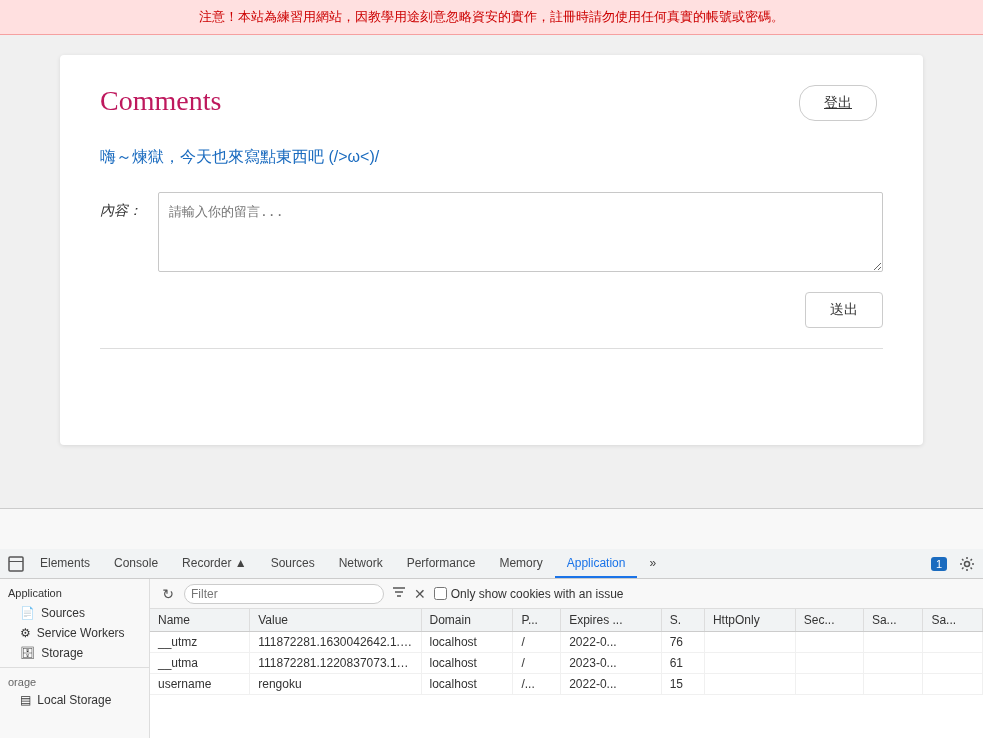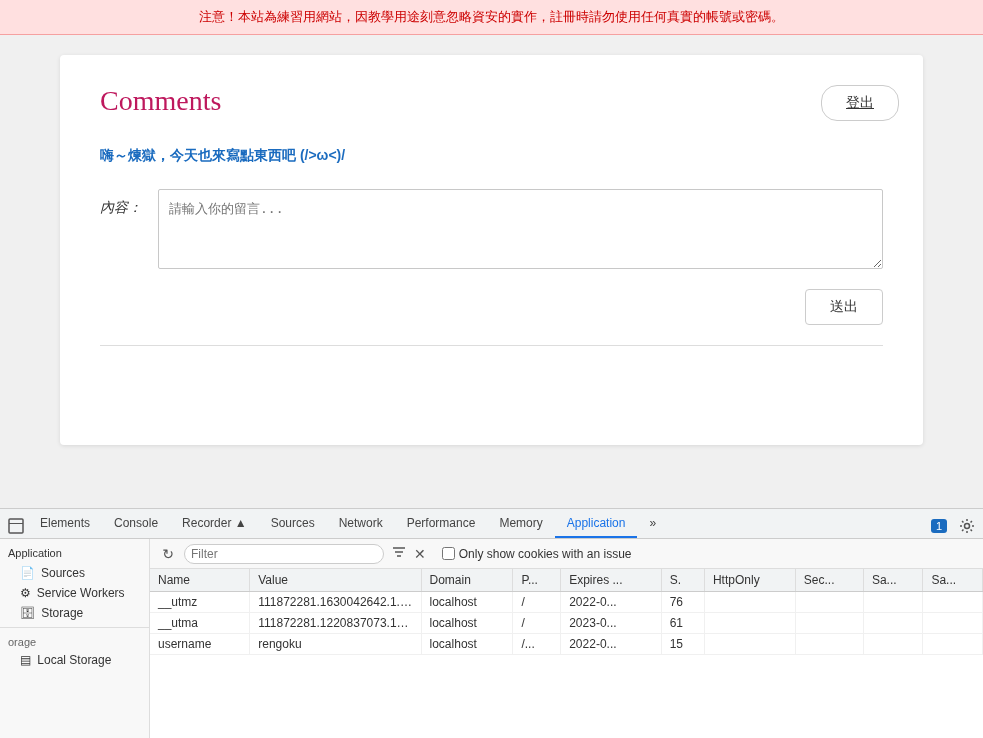--- a/index.html
+++ b/index.html
@@ -30,38 +30,37 @@
       font-size: 28px;
       font-weight: normal;
       color: #be185d;
       margin-bottom: 30px;
       font-family: Georgia, serif;
     }
 
     .logout-btn {
       position: absolute;
       top: 30px;
-      right: 24px;
+      right: 46px;
       padding: 8px 24px;
       border: 1px solid #ccc;
       background: white;
       border-radius: 16px;
       font-size: 14px;
       cursor: pointer;
       color: #333;
       text-decoration: underline;
     }
 
     .greeting-link {
       color: #1a6bbf;
       text-decoration: none;
-      font-size: 14px;
+      font-size: 16px;
       display: block;
       margin-bottom: 24px;
-      font-weight: bold;
     }
 
     .form-row {
       display: flex;
       align-items: flex-start;
       margin-bottom: 20px;
     }
 
     .form-label {
       font-size: 14px;
@@ -112,23 +111,24 @@
       bottom: 0;
       left: 0;
       right: 0;
       height: 230px;
     }
 
     .devtools-tabs {
       display: flex;
       background: #f1f3f4;
       border-bottom: 1px solid #ccc;
-      align-items: flex-end;
+      align-items: center;
       height: 30px;
       padding: 0 4px;
+      margin-top: 40px;
     }
 
     .devtools-tab {
       padding: 4px 12px;
       font-size: 12px;
       cursor: pointer;
       color: #444;
       border: none;
       background: none;
       height: 100%;
@@ -240,21 +240,20 @@
       font-size: 14px; color: #555;
       padding: 2px;
     }
 
     .filter-checkbox-area {
       display: flex;
       align-items: center;
       gap: 4px;
       font-size: 12px;
       color: #333;
-      margin-left: 8px;
     }
 
     
     .cookies-table {
       width: 100%;
       border-collapse: collapse;
       font-size: 12px;
     }
 
     .cookies-table th {

